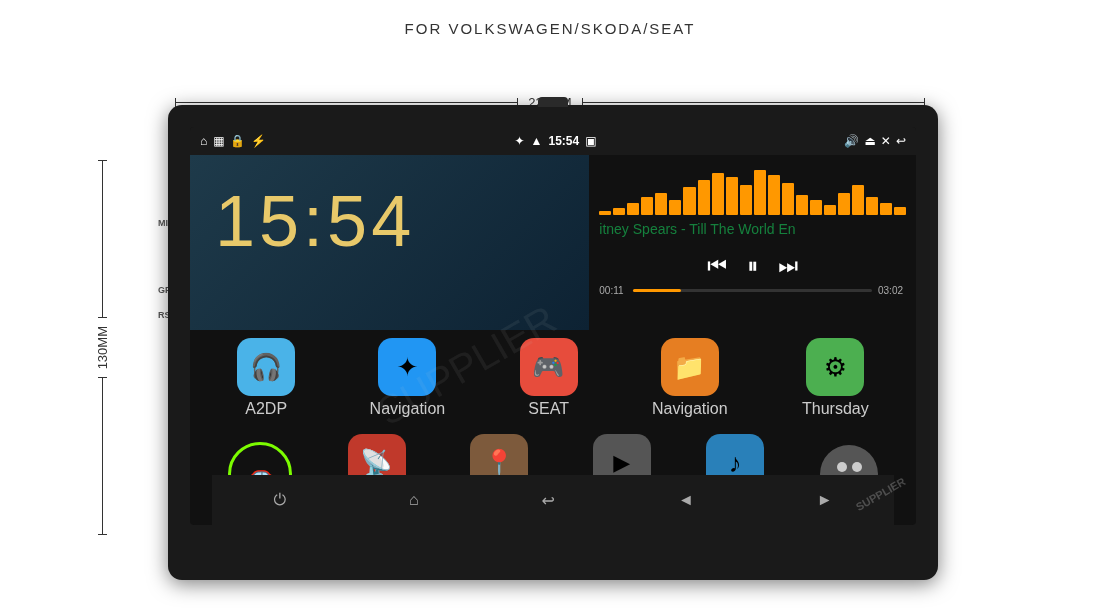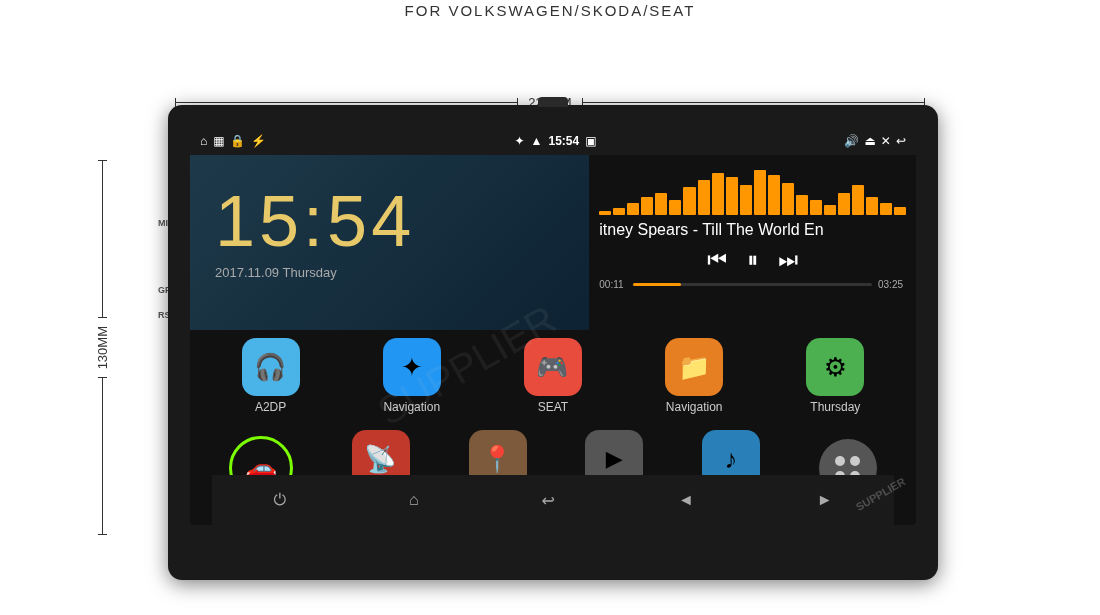--- a/index.html
+++ b/index.html
@@ -11,21 +11,21 @@
       overflow: hidden;
       position: relative;
     }
 
     
     .page-title {
       text-align: center;
       font-size: 15px;
       letter-spacing: 2px;
       color: #333;
-      padding-top: 2px;
+      padding-top: 20px;
       font-weight: 500;
     }
 
     
     .dim-top {
       position: absolute;
       top: 95px;
       left: 175px;
       right: 175px;
       display: flex;
@@ -225,21 +225,21 @@
     .app-icon-circle {
       width: 58px;
       height: 58px;
       border-radius: 14px;
       display: flex;
       align-items: center;
       justify-content: center;
       font-size: 26px;
     }
     .app-icon-label {
-      font-size: 12px;
+      font-size: 16px;
       color: #ccc;
       text-align: left;
     }
 
     
     .car-icon-circle {
       width: 64px;
       height: 64px;
       border-radius: 50%;
       border: 3px solid #7cfc00;
@@ -287,26 +287,26 @@
       height: 50px;
       margin-bottom: 6px;
     }
     .viz-bar {
       flex: 1;
       background: #ff9800;
       min-height: 4px;
       border-radius: 1px;
     }
     .music-title {
-      font-size: 16px;
-      color: #ffffff;
+      font-size: 14px;
+      color: #15803d;
       white-space: nowrap;
       overflow: hidden;
       text-overflow: ellipsis;
-      margin-bottom: 8px;
+      margin-bottom: 16px;
     }
     .music-controls {
       display: flex;
       align-items: center;
       justify-content: center;
       gap: 20px;
       margin-bottom: 6px;
     }
     .ctrl-btn {
       font-size: 22px;
@@ -422,21 +422,20 @@
     </div>
 
     <div class="main-content">
 
       <div style="display:flex;flex-direction:column;width:100%;">
 
         <div style="display:flex;height:175px;">
 
           <div class="left-panel">
             <div class="clock-display">15:54</div>
-            <div class="date-display">2017.11.09 Thursday</div>
           </div>
 
           <div class="right-panel">
             <div class="music-viz" id="viz-bars">
                 <div class="viz-bar" style="height: 3px;"></div>
                 <div class="viz-bar" style="height: 7px;"></div>
                 <div class="viz-bar" style="height: 12px;"></div>
                 <div class="viz-bar" style="height: 18px;"></div>
                 <div class="viz-bar" style="height: 22px;"></div>
                 <div class="viz-bar" style="height: 15px;"></div>
@@ -461,21 +460,21 @@
             <div class="music-controls">
               <span class="ctrl-btn">⏮</span>
               <span class="ctrl-btn">⏸</span>
               <span class="ctrl-btn">⏭</span>
             </div>
             <div class="progress-area">
               <span class="progress-time">00:11</span>
               <div class="progress-bar">
                 <div class="progress-fill"></div>
               </div>
-              <span class="progress-time">03:25</span>
+              <span class="progress-time">03:02</span>
             </div>
           </div>
         </div>
 
         <div class="app-grid-top" id="app-row-1">
             <div class="app-icon">
               <div class="app-icon-circle" style="background: rgb(74, 179, 232); font-size: 26px;">🎧</div>
               <div class="app-icon-label">A2DP</div>
             </div>
             <div class="app-icon">

